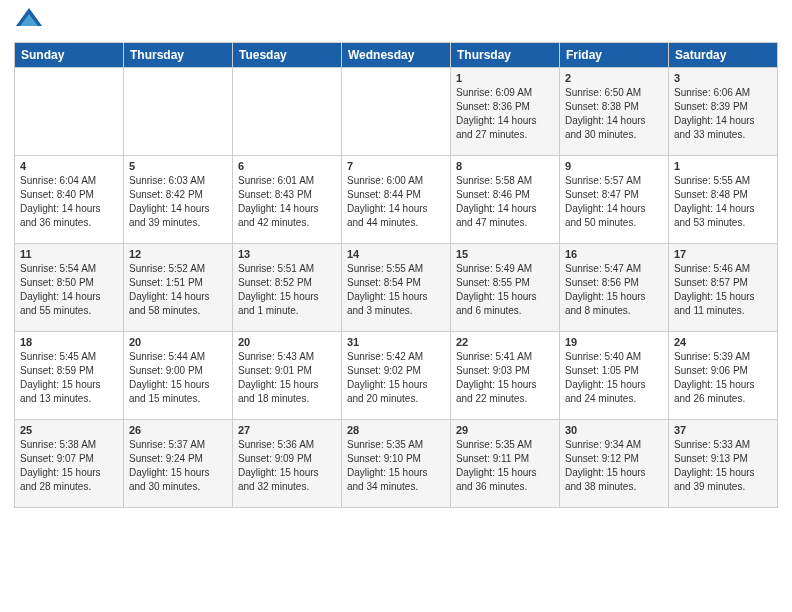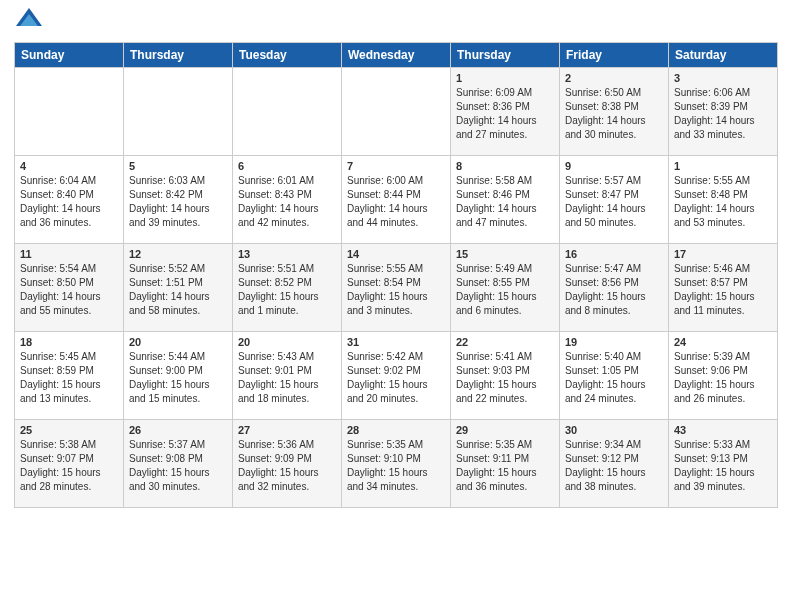--- a/index.html
+++ b/index.html
@@ -317,21 +317,21 @@
           <td>
             <span class="day-num">25</span>
             <div class="day-info">Sunrise: 5:38 AM
 Sunset: 9:07 PM
 Daylight: 15 hours
 and 28 minutes.</div>
           </td>
           <td>
             <span class="day-num">26</span>
             <div class="day-info">Sunrise: 5:37 AM
-Sunset: 9:08 PM
+Sunset: 9:24 PM
 Daylight: 15 hours
 and 30 minutes.</div>
           </td>
           <td>
             <span class="day-num">27</span>
             <div class="day-info">Sunrise: 5:36 AM
 Sunset: 9:09 PM
 Daylight: 15 hours
 and 32 minutes.</div>
           </td>
@@ -350,21 +350,21 @@
 and 36 minutes.</div>
           </td>
           <td>
             <span class="day-num">30</span>
             <div class="day-info">Sunrise: 9:34 AM
 Sunset: 9:12 PM
 Daylight: 15 hours
 and 38 minutes.</div>
           </td>
           <td>
-            <span class="day-num">43</span>
+            <span class="day-num">37</span>
             <div class="day-info">Sunrise: 5:33 AM
 Sunset: 9:13 PM
 Daylight: 15 hours
 and 39 minutes.</div>
           </td>
         </tr>
       </tbody>
   </table>
 </div>
 

